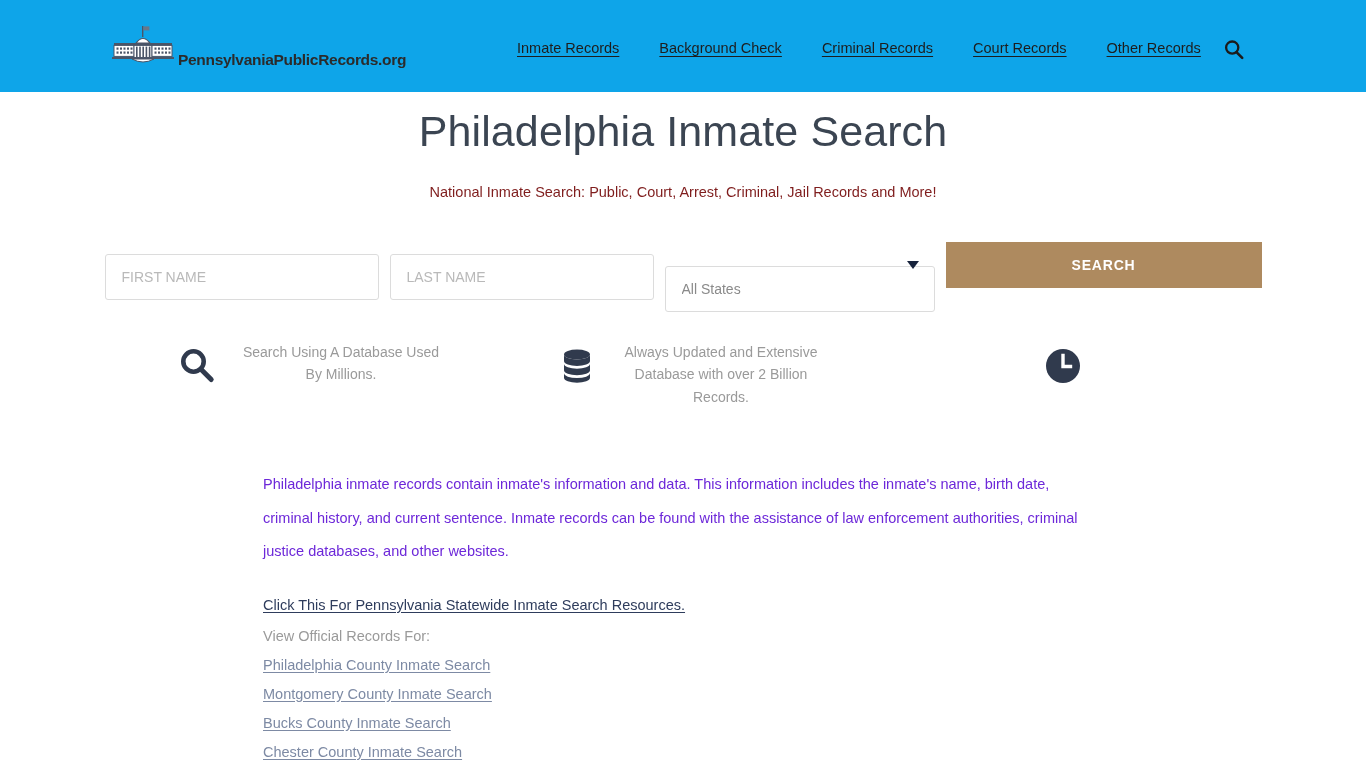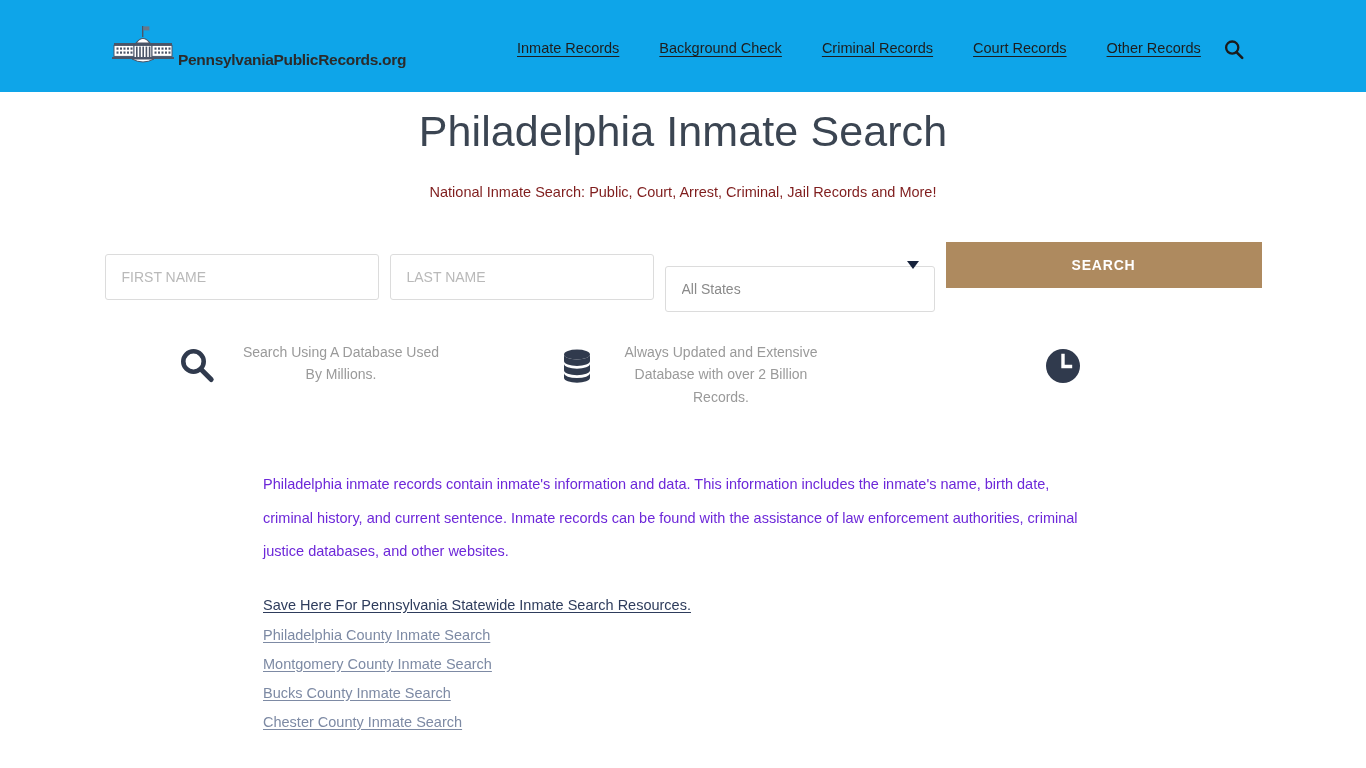--- a/index.html
+++ b/index.html
@@ -367,22 +367,23 @@
       </span>
     </div>
 
   </div>
 </section>
 
 <section class="content">
 
   <p class="body-paragraph">Philadelphia inmate records contain inmate's information and data. This information includes the inmate's name, birth date, criminal history, and current sentence. Inmate records can be found with the assistance of law enforcement authorities, criminal justice databases, and other websites.</p>
 
-  <a class="statewide-link" href="#">Save Here For Pennsylvania Statewide Inmate Search Resources.</a>
-
+  <a class="statewide-link" href="#">Click This For Pennsylvania Statewide Inmate Search Resources.</a>
+
+  <p class="view-official">View Official Records For:</p>
 
   <ul class="county-list">
     <li class="county-item">
       <a class="county-link" href="#">Philadelphia County Inmate Search</a>
     </li>
     <li class="county-item">
       <a class="county-link" href="#">Montgomery County Inmate Search</a>
     </li>
     <li class="county-item">
       <a class="county-link" href="#">Bucks County Inmate Search</a>

